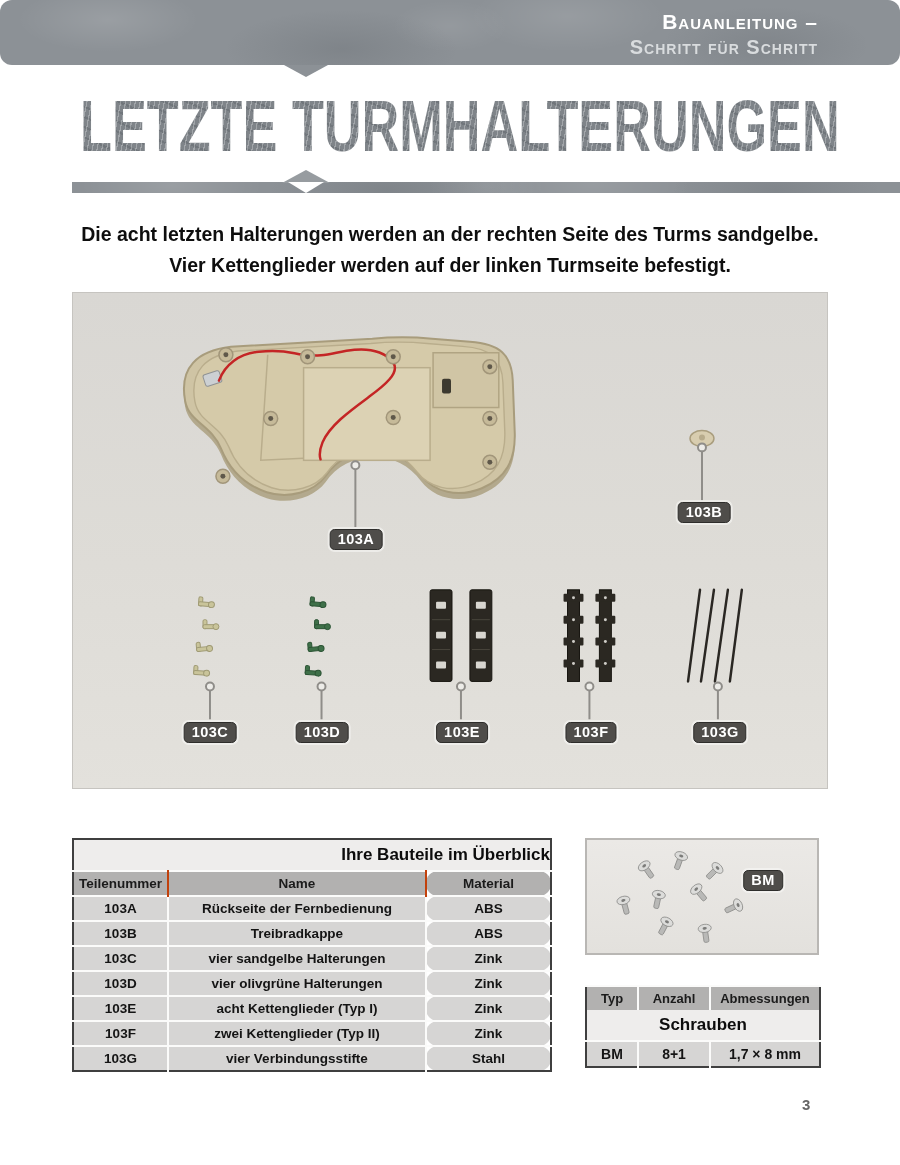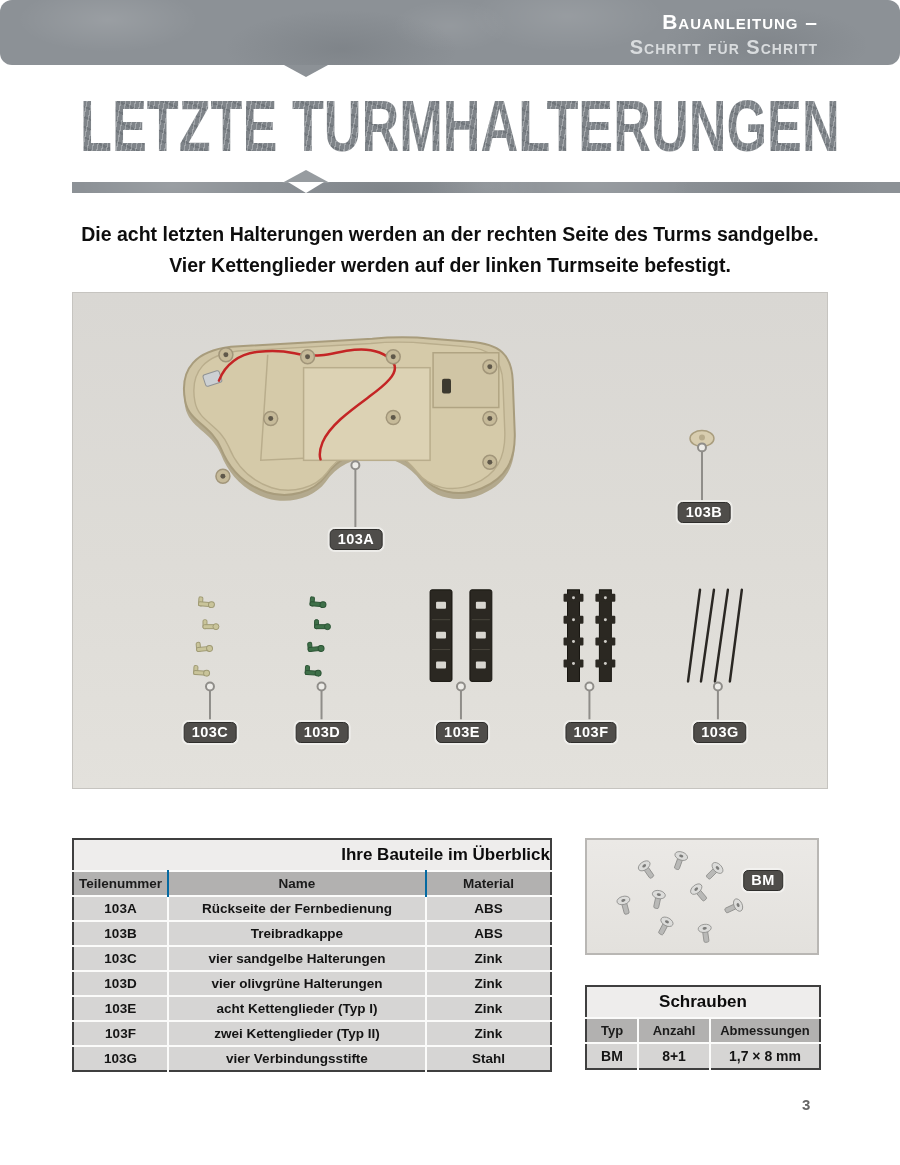--- a/index.html
+++ b/index.html
@@ -57,24 +57,24 @@
     background:#4f4d4a; color:#ffffff; font-weight:bold; font-size:14.5px; letter-spacing:0.5px;
     padding:1px 7px 2px; border-radius:5px; border:1px solid #2e2d2b;
     box-shadow:0 0 0 2px rgba(250,250,248,0.55); white-space:nowrap;
   }
   
   .parts-table{position:absolute; left:72px; top:838px; width:478px;
     border-collapse:collapse; border:2px solid #3f3f3f; table-layout:fixed;}
   .parts-table .tbl-title{background:#eeedec; font-size:17px; font-weight:bold; color:#0c0c0c;
     text-align:right; padding:5px 0;}
   .parts-table th.hdr{background:#b2b1b0; font-size:13.5px; font-weight:bold; color:#1b1b1b;
-    text-align:center; padding:4px 0; border-top:2px solid #fbfbfa; border-right:2px solid #0369a1;}
+    text-align:center; padding:4px 0; border-top:2px solid #fbfbfa; border-right:2px solid #c2410c;}
   .parts-table td{background:#d6d5d4; font-size:13.5px; font-weight:bold; color:#141414;
     text-align:center; padding:4px 0; border-top:2px solid #fbfbfa; border-right:2px solid #fbfbfa;}
-  .parts-table th.hdr:last-child, .parts-table td:last-child{border-right:none;}
+  .parts-table th.hdr:last-child, .parts-table td:last-child{border-right:none;border-radius:12px;}
   
   .screws-photo{position:absolute; left:585px; top:838px; width:234px; height:117px; margin:0;
     background:linear-gradient(180deg,#ebe9e6,#e3e1dd); border:2px solid #b9b7b4; box-sizing:border-box;}
   
   .screws-table{position:absolute; left:585px; top:985px; width:234px;
     border-collapse:collapse; border:2px solid #3f3f3f; table-layout:fixed;}
   .screws-table .tbl-title{background:#eeedec; font-size:17px; font-weight:bold; color:#0c0c0c;
     text-align:center; padding:5px 0;}
   .screws-table th.hdr{background:#b2b1b0; font-size:13px; font-weight:bold; color:#1b1b1b;
     text-align:center; padding:4px 0; border-top:2px solid #fbfbfa; border-right:2px solid #fbfbfa;}
@@ -352,28 +352,28 @@
   </figure>
 
   <table class="screws-table">
     <colgroup>
         <col style="width:52px">
         <col style="width:72px">
         <col style="width:110px">
       </colgroup>
     <tbody>
         <tr>
-          <th class="tbl-title" colspan="3">Schrauben</th>
-        </tr>
-    <tr>
       <th class="hdr">Typ</th>
       <th class="hdr">Anzahl</th>
       <th class="hdr">Abmessungen</th>
     </tr>
     <tr>
+          <th class="tbl-title" colspan="3">Schrauben</th>
+        </tr>
+    <tr>
       <td>BM</td>
       <td>8+1</td>
       <td>1,7 × 8 mm</td>
     </tr>
   </tbody>
     </table>
 
   <div class="page-number">3</div>
 
 </div>

